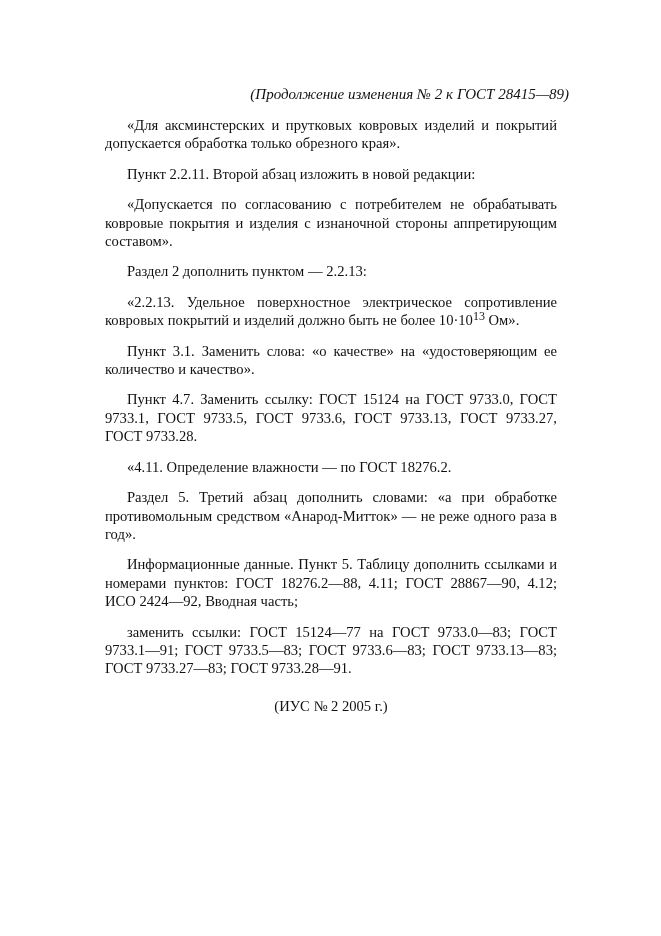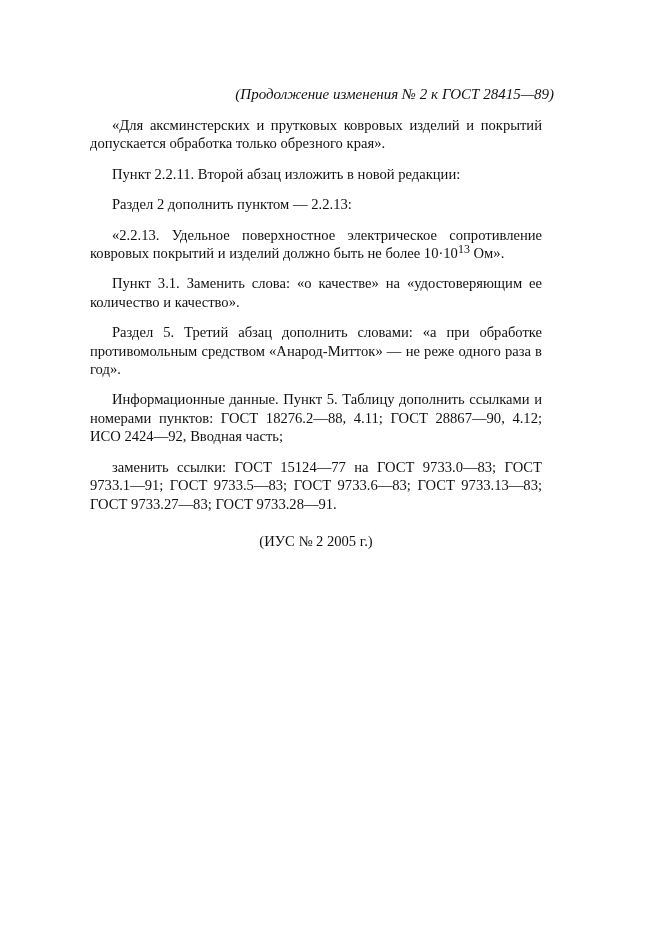--- a/index.html
+++ b/index.html
@@ -1,36 +1,39 @@
 <!DOCTYPE html>
 <html><head>
 <meta charset="utf-8">
 <style>
   html, body { margin: 0; padding: 0; background: #ffffff; }
   body { width: 661px; height: 936px; position: relative; overflow: hidden; }
   .page {
-    position: absolute; left: 78px; top: 84px; width: 476px;
+    position: absolute; left: 93px; top: 84px; width: 476px;
     font-family: "Liberation Serif", serif; color: #111; font-size: 14.6px;
     line-height: 18.4px;
   }
   .header {
     text-align: right; font-style: italic; font-size: 15px; margin-bottom: 12px;
     line-height: 20px;
   }
   .p { text-align: justify; text-indent: 22px; margin: 12px; }
   .footer { text-align: center; margin-top: 19px; }
   sup { font-size: 12px; line-height: 0; vertical-align: 5px; }
 </style>
 </head>
 <body>
 
 <div class="page">
   <div class="header">(Продолжение изменения № 2 к ГОСТ 28415—89)</div>
   <p class="p">«Для аксминстерских и прутковых ковровых изделий и покрытий допускается обработка только обрезного края».</p>
   <p class="p">Пункт 2.2.11. Второй абзац изложить в новой редакции:</p>
+  <p class="p">«Допускается по согласованию с потребителем не обрабатывать ковровые покрытия и изделия с изнаночной стороны аппретирующим составом».</p>
   <p class="p">Раздел 2 дополнить пунктом — 2.2.13:</p>
   <p class="p"><span>«2.2.13. Удельное поверхностное электрическое сопротивление ковровых покрытий и изделий должно быть не более 10·10</span><sup>13</sup><span> Ом».</span></p>
   <p class="p">Пункт 3.1. Заменить слова: «о качестве» на «удостоверяющим ее количество и качество».</p>
+  <p class="p">Пункт 4.7. Заменить ссылку: ГОСТ 15124 на ГОСТ 9733.0, ГОСТ 9733.1, ГОСТ 9733.5, ГОСТ 9733.6, ГОСТ 9733.13, ГОСТ 9733.27, ГОСТ 9733.28.</p>
+  <p class="p">«4.11. Определение влажности — по ГОСТ 18276.2.</p>
   <p class="p">Раздел 5. Третий абзац дополнить словами: «а при обработке противомольным средством «Анарод-Митток» — не реже одного раза в год».</p>
   <p class="p">Информационные данные. Пункт 5. Таблицу дополнить ссылками и номерами пунктов: ГОСТ 18276.2—88, 4.11; ГОСТ 28867—90, 4.12; ИСО 2424—92, Вводная часть;</p>
   <p class="p">заменить ссылки: ГОСТ 15124—77 на ГОСТ 9733.0—83; ГОСТ 9733.1—91; ГОСТ 9733.5—83; ГОСТ 9733.6—83; ГОСТ 9733.13—83; ГОСТ 9733.27—83; ГОСТ 9733.28—91.</p>
   <div class="footer">(ИУС № 2 2005 г.)</div>
 </div>
 
 </body></html>

